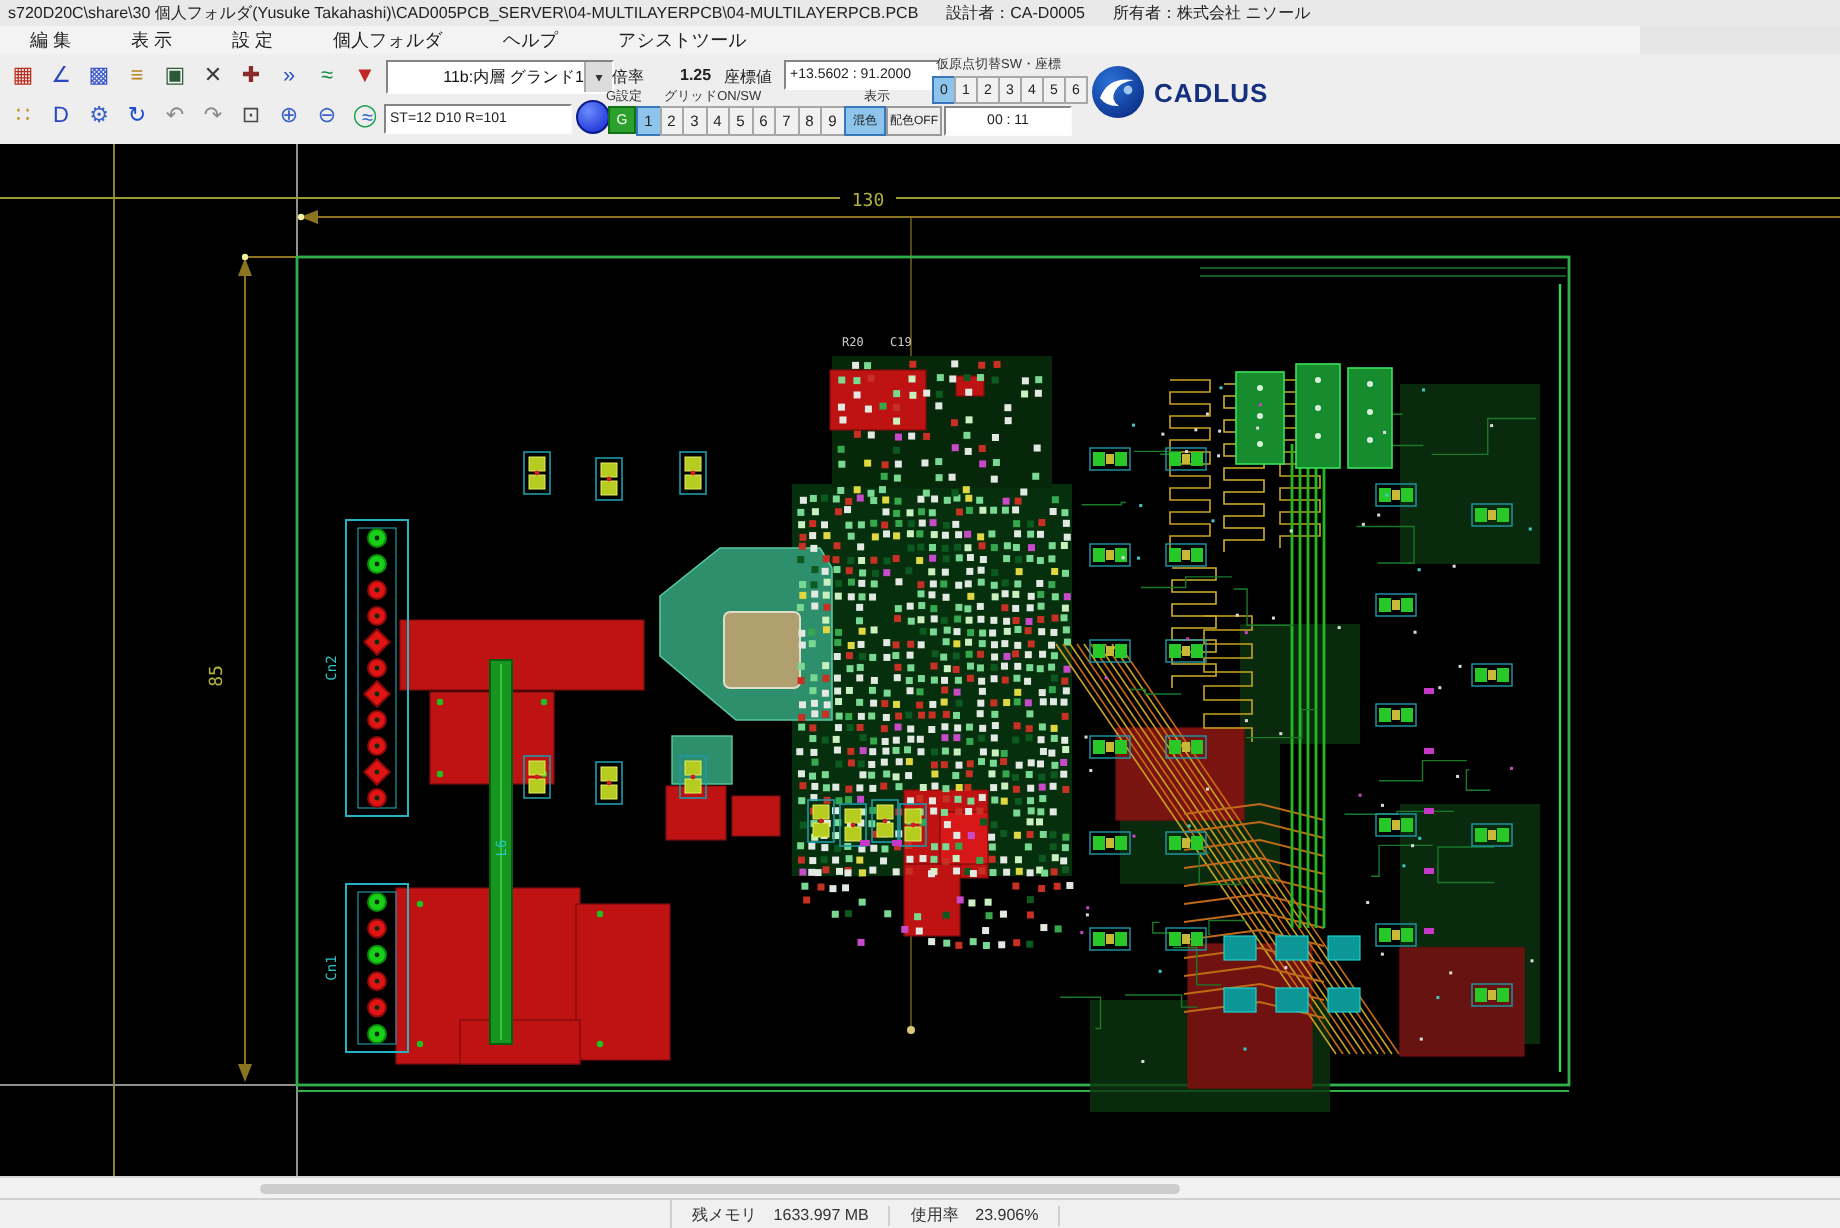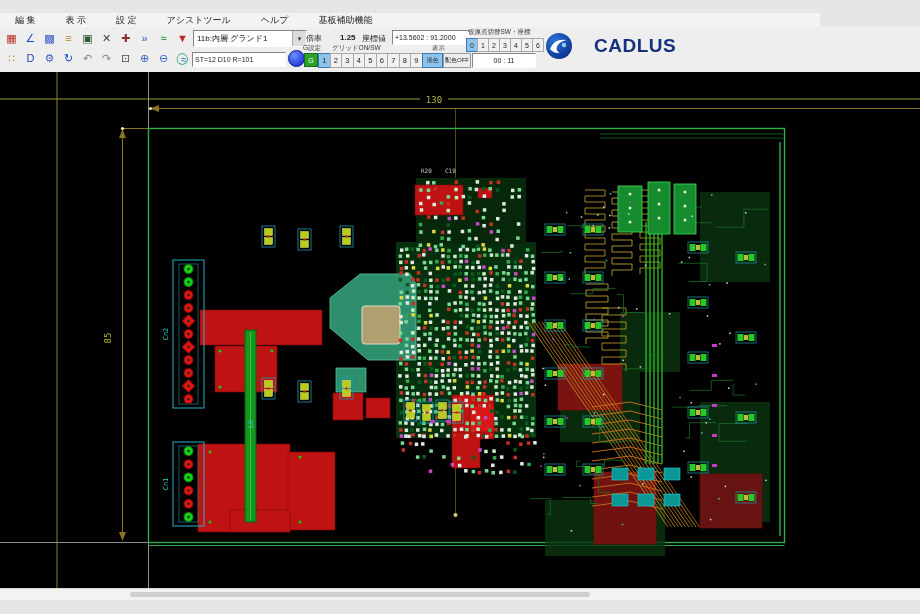--- a/index.html
+++ b/index.html
@@ -19,66 +19,71 @@
   .toolbar{position:absolute;left:0;top:27px;width:920px;height:45px;background:#eeeeee;
     border-bottom:1px solid #bdbdbd;}
   .iconrow{position:absolute;left:2px;display:flex;}
   .tbicon{width:19px;height:16px;display:flex;align-items:center;justify-content:center;
     font-size:11px;line-height:16px;cursor:default;}
   .mini-icon{position:absolute;font-size:10px;}
   .ctl-label{position:absolute;font-size:6.5px;color:#333;white-space:nowrap;}
   .sunken{position:absolute;background:#fff;border:1px solid;border-color:#858585 #fdfdfd #fdfdfd #858585;
     font-size:7px;color:#222;display:flex;align-items:center;padding:0 2px;white-space:nowrap;overflow:hidden;}
   .dropdown{position:absolute;background:#fff;border:1px solid;border-color:#858585 #fdfdfd #fdfdfd #858585;
-    font-size:8px;color:#111;display:flex;align-items:center;}
+    font-size:8px;color:#111;display:flex;align-items:center;text-align:right;}
   .dropdown .txt{flex:1;padding-left:3px;white-space:nowrap;overflow:hidden;}
   .dd-arrow{width:13px;height:100%;background:#dcdcdc;border-left:1px solid #aaa;
     display:flex;align-items:center;justify-content:center;font-size:7px;color:#333;}
   .plain-label{position:absolute;font-size:8px;color:#222;white-space:nowrap;}
   .blue-circle{position:absolute;width:15px;height:15px;border-radius:50%;
     background:radial-gradient(circle at 35% 30%,#6a8cff,#1022cc);border:1px solid #0a1a8a;}
   .btnrow{position:absolute;display:flex;}
   .sq-btn{width:10.5px;height:13px;background:#f1f1f1;border:1px solid #a8a8a8;margin-right:-1px;
     font-size:7.5px;display:flex;align-items:center;justify-content:center;color:#222;cursor:default;}
   .sq-btn.active{background:#8ec4ec;border-color:#3878b8;}
   .osq-btn{width:10px;height:12px;background:#f1f1f1;border:1px solid #a8a8a8;margin-right:-1px;
     font-size:7px;display:flex;align-items:center;justify-content:center;color:#222;cursor:default;}
   .osq-btn.active{background:#8ec4ec;border-color:#3878b8;}
   .g-btn{position:absolute;width:12px;height:12px;background:#2ca02c;border:1px solid #147014;
     color:#fff;font-size:7px;display:flex;align-items:center;justify-content:center;}
   .flat-btn{position:absolute;background:#ededed;border:1px solid #9a9a9a;font-size:6px;color:#222;
     display:flex;align-items:center;justify-content:center;cursor:default;}
   .flat-btn.active{background:#8ec4ec;border-color:#3878b8;}
   .logo{position:absolute;left:545px;top:5px;display:flex;align-items:center;}
-  .logo-text{font-size:19px;font-weight:800;color:#15307e;letter-spacing:.5px;margin-left:21px;}
+  .logo-text{font-size:13px;font-weight:800;color:#15307e;letter-spacing:.5px;margin-left:4px;}
   
   .canvas{position:absolute;left:0;top:72px;width:920px;height:516px;background:#000;}
   
   .hscroll{position:absolute;left:0;top:588px;width:920px;height:11px;background:#f2f2f2;
     border-top:1px solid #d5d5d5;}
   .hthumb{position:absolute;left:130px;top:3px;width:460px;height:5px;background:#cdcdcd;border-radius:3px;}
   .statusbar{position:absolute;left:0;top:599px;width:920px;height:15px;background:#f0f0f0;
     border-top:1px solid #d0d0d0;display:flex;align-items:center;font-size:8px;color:#333;}
   .status-spacer{width:335px;height:100%;border-right:1px solid #cfcfcf;}
   .status-cell{padding:0 10px;height:10px;line-height:10px;border-right:1px solid #cfcfcf;white-space:nowrap;}
   .status-cell b{font-weight:normal;margin-left:6px;}
 </style>
 </head>
 <body>
 
 <div class="win">
 
+  <div class="titlebar">
+    <span class="first">s720D20C\share\30 個人フォルダ(Yusuke Takahashi)\CAD005PCB_SERVER\04-MULTILAYERPCB\04-MULTILAYERPCB.PCB</span>
+    <span>設計者：CA-D0005</span>
+    <span>所有者：株式会社 ニソール</span>
+  </div>
 
   <div class="menubar" id="menubar">
       <span class="menu-item">編 集</span>
       <span class="menu-item">表 示</span>
       <span class="menu-item">設 定</span>
+      <span class="menu-item">個人フォルダ</span>
+      <span class="menu-item">ヘルプ</span>
       <span class="menu-item">アシストツール</span>
-      <span class="menu-item">ヘルプ</span>
-      <span class="menu-item">基板補助機能</span>
     </div>
 
   <div class="toolbar">
     <div class="iconrow" id="icons1" style="top:3px;">
         <span class="tbicon" style="color: rgb(184, 48, 32);">▦</span>
         <span class="tbicon" style="color: rgb(42, 70, 192);">∠</span>
         <span class="tbicon" style="color: rgb(58, 85, 200);">▩</span>
         <span class="tbicon" style="color: rgb(184, 134, 30);">≡</span>
         <span class="tbicon" style="color: rgb(42, 90, 56);">▣</span>
         <span class="tbicon" style="color: rgb(60, 60, 60);">✕</span>
@@ -1241,13 +1246,24 @@
         <text x="168" y="412" fill="#28c8c8" font-size="7" font-family="&quot;DejaVu Sans Mono&quot;,monospace" text-anchor="middle" transform="rotate(-90 168 412)">Cn1</text>
         <text x="421" y="101" fill="#cccccc" font-size="6" font-family="&quot;DejaVu Sans Mono&quot;,monospace" text-anchor="start">R20</text>
         <text x="445" y="101" fill="#cccccc" font-size="6" font-family="&quot;DejaVu Sans Mono&quot;,monospace" text-anchor="start">C19</text>
       </svg>
   </div>
 
   <div class="hscroll">
     <div class="hthumb"></div>
   </div>
 
+  <div class="statusbar">
+    <div class="status-spacer"></div>
+    <div class="status-cell">
+      <span>残メモリ</span>
+      <b>1633.997 MB</b>
+    </div>
+    <div class="status-cell">
+      <span>使用率</span>
+      <b>23.906%</b>
+    </div>
+  </div>
 </div>
 
 </body></html>

